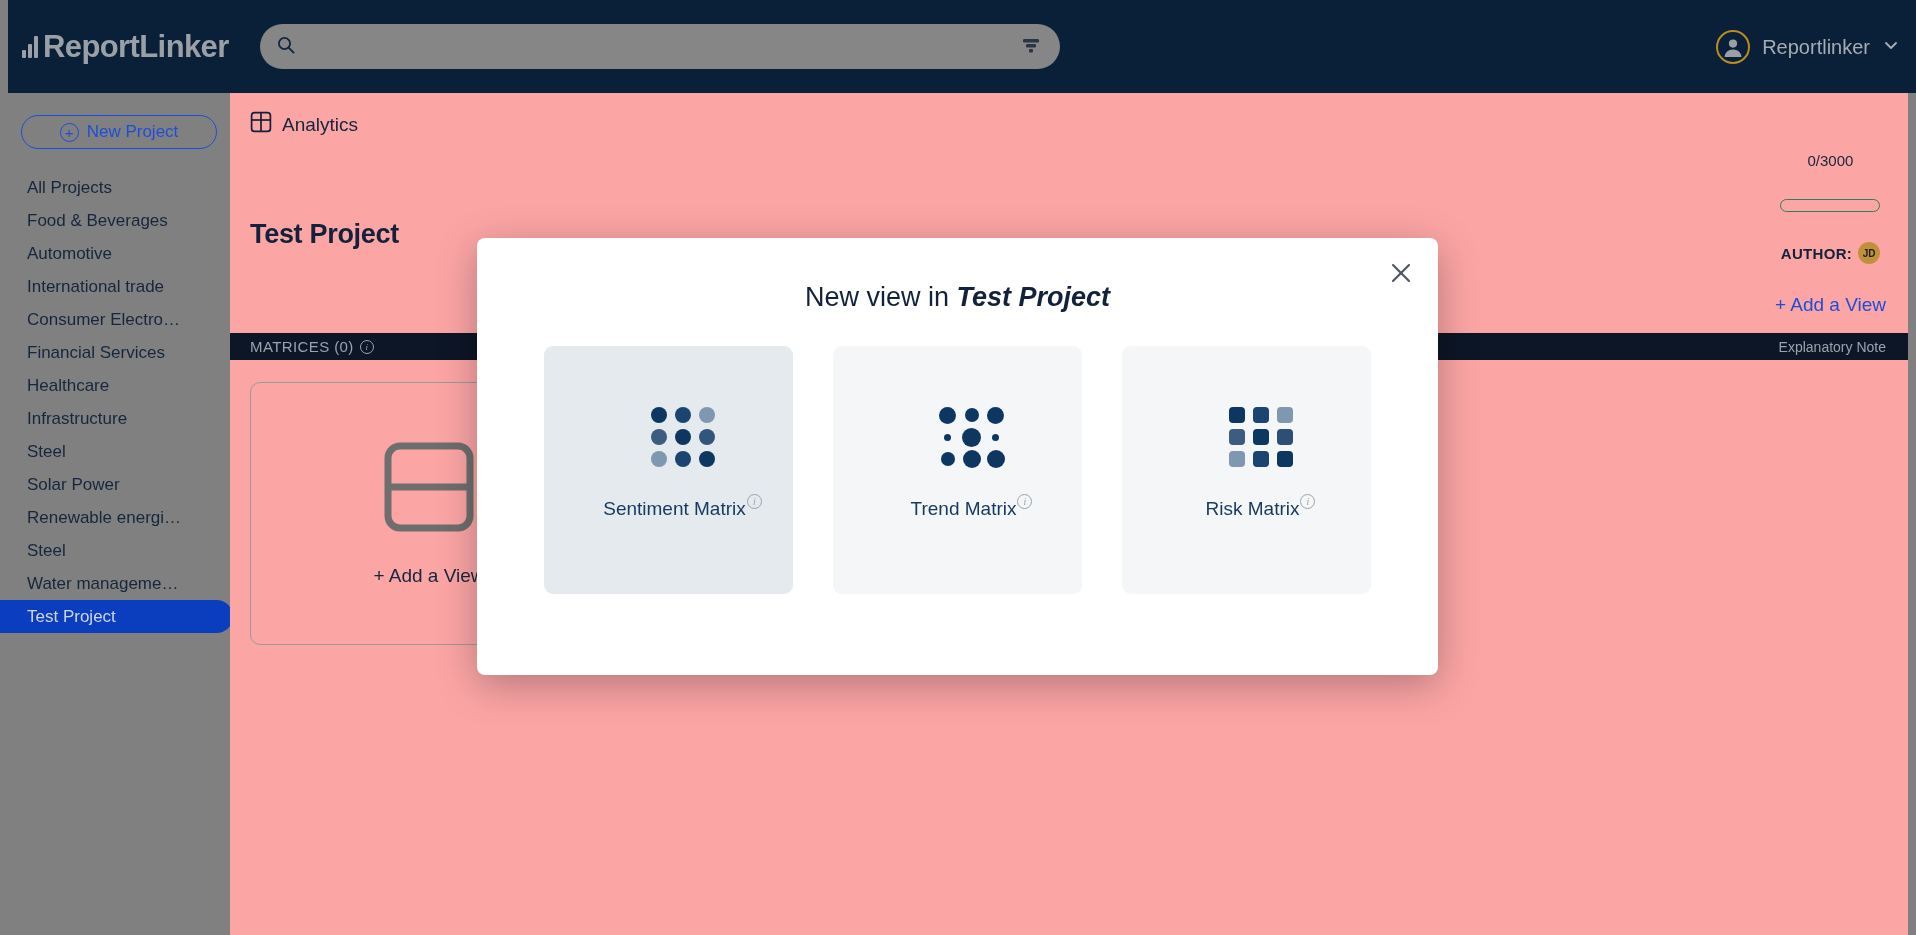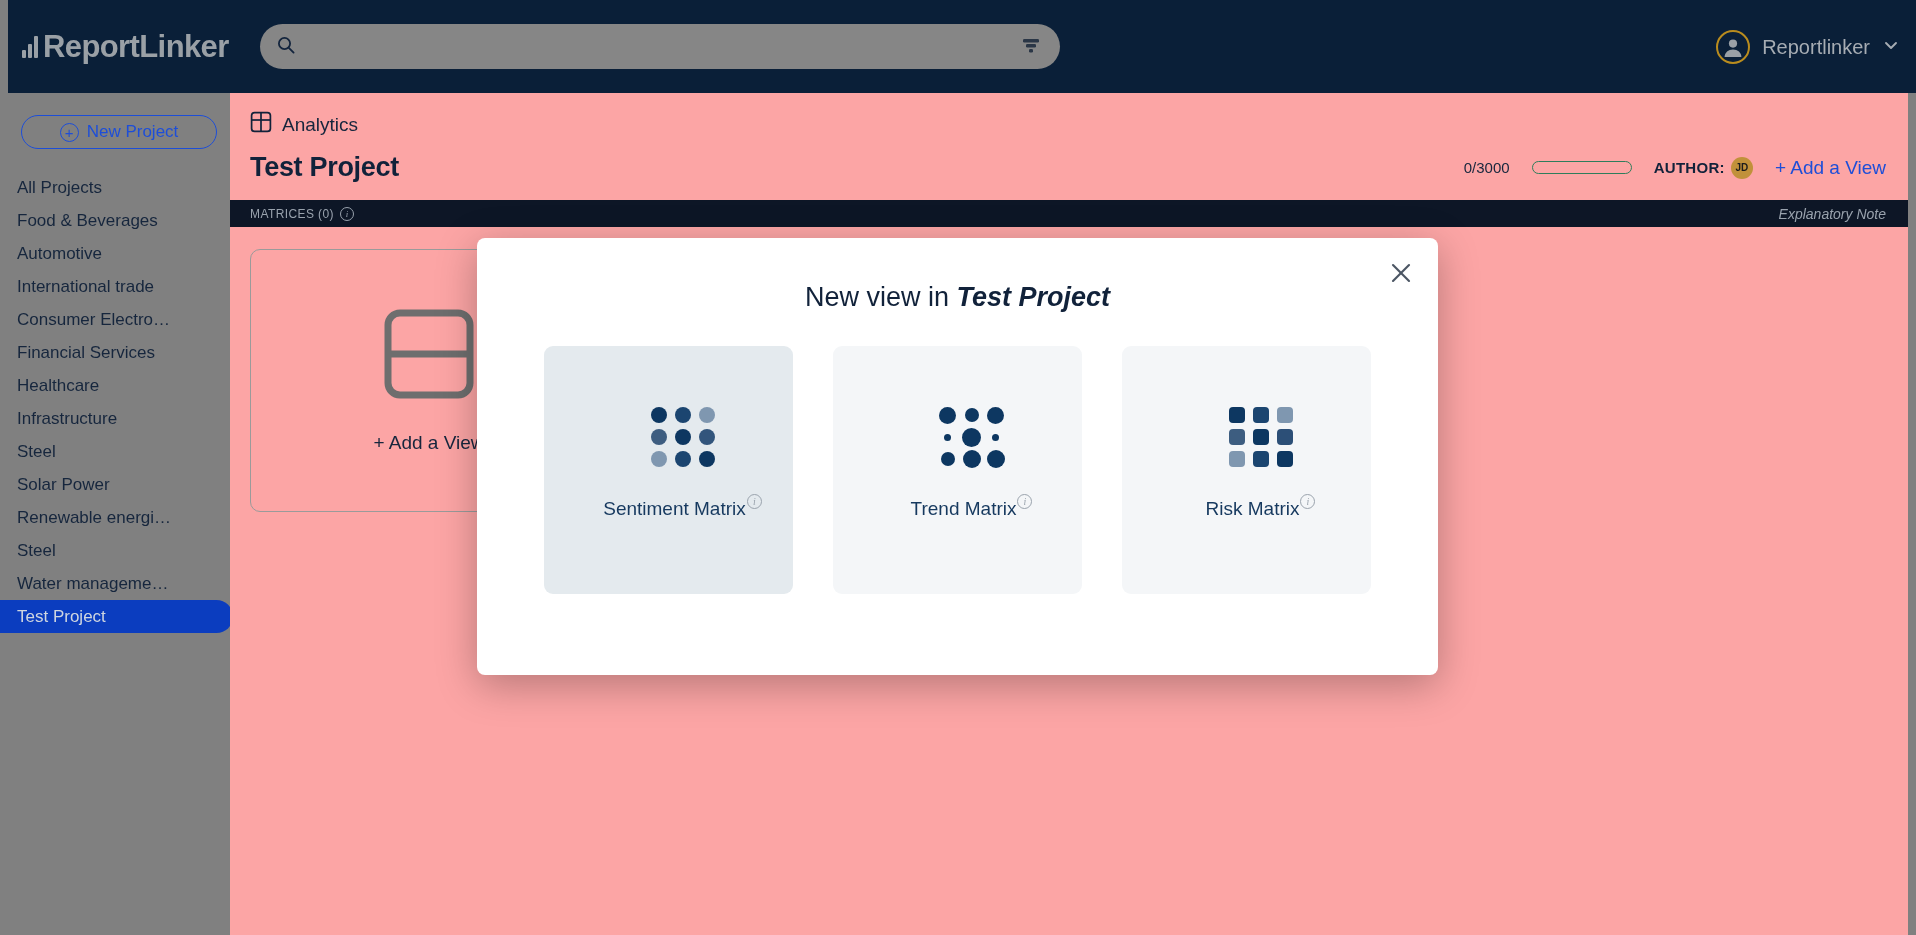--- a/index.html
+++ b/index.html
@@ -119,21 +119,21 @@
     border: 1.6px solid #1d4ed8;
     border-radius: 50%;
     display: flex; align-items: center; justify-content: center;
     font-size: 15px; line-height: 1;
   }
   .navlist { list-style: none; }
   .navitem {
     height: 33px;
     display: flex;
     align-items: center;
-    padding-left: 17px;
+    padding-left: 27px;
     font-size: 17px;
     color: #16263d;
     cursor: pointer;
     white-space: nowrap;
     overflow: hidden;
   }
   .navitem.active {
     background: #0b3dbf;
     color: #cfd6e0;
     border-top-right-radius: 17px;
@@ -166,21 +166,22 @@
   .proj-title {
     font-size: 27px;
     font-weight: 700;
     color: #11223a;
     letter-spacing: -0.3px;
   }
   .titleright {
     margin-left: auto;
     display: flex;
     align-items: center;
-    gap: 22px;
+    gap: 30px;
+    flex-direction: column;
   }
   .quota { font-size: 15px; color: #16263d; }
   .progress {
     width: 100px;
     height: 13px;
     border: 1px solid #2e7d5b;
     border-radius: 7px;
     overflow: hidden;
     background: transparent;
   }
@@ -207,29 +208,28 @@
   .matrixbar {
     margin-top: 17px;
     height: 27px;
     background: #0d1626;
     display: flex;
     align-items: center;
     padding: 0 22px 0 20px;
   }
   .matrixbar-label {
     color: #99a2ad;
-    font-size: 12px;
+    font-size: 15px;
     letter-spacing: 0.4px;
   }
   .explanatory {
     margin-left: auto;
     color: #99a2ad;
     font-size: 14px;
     cursor: pointer;
-    font-style: italic;
   }
 
   .info-i {
     display: inline-flex;
     align-items: center;
     justify-content: center;
     width: 14px; height: 14px;
     border: 1px solid currentColor;
     border-radius: 50%;
     font-size: 9px;

